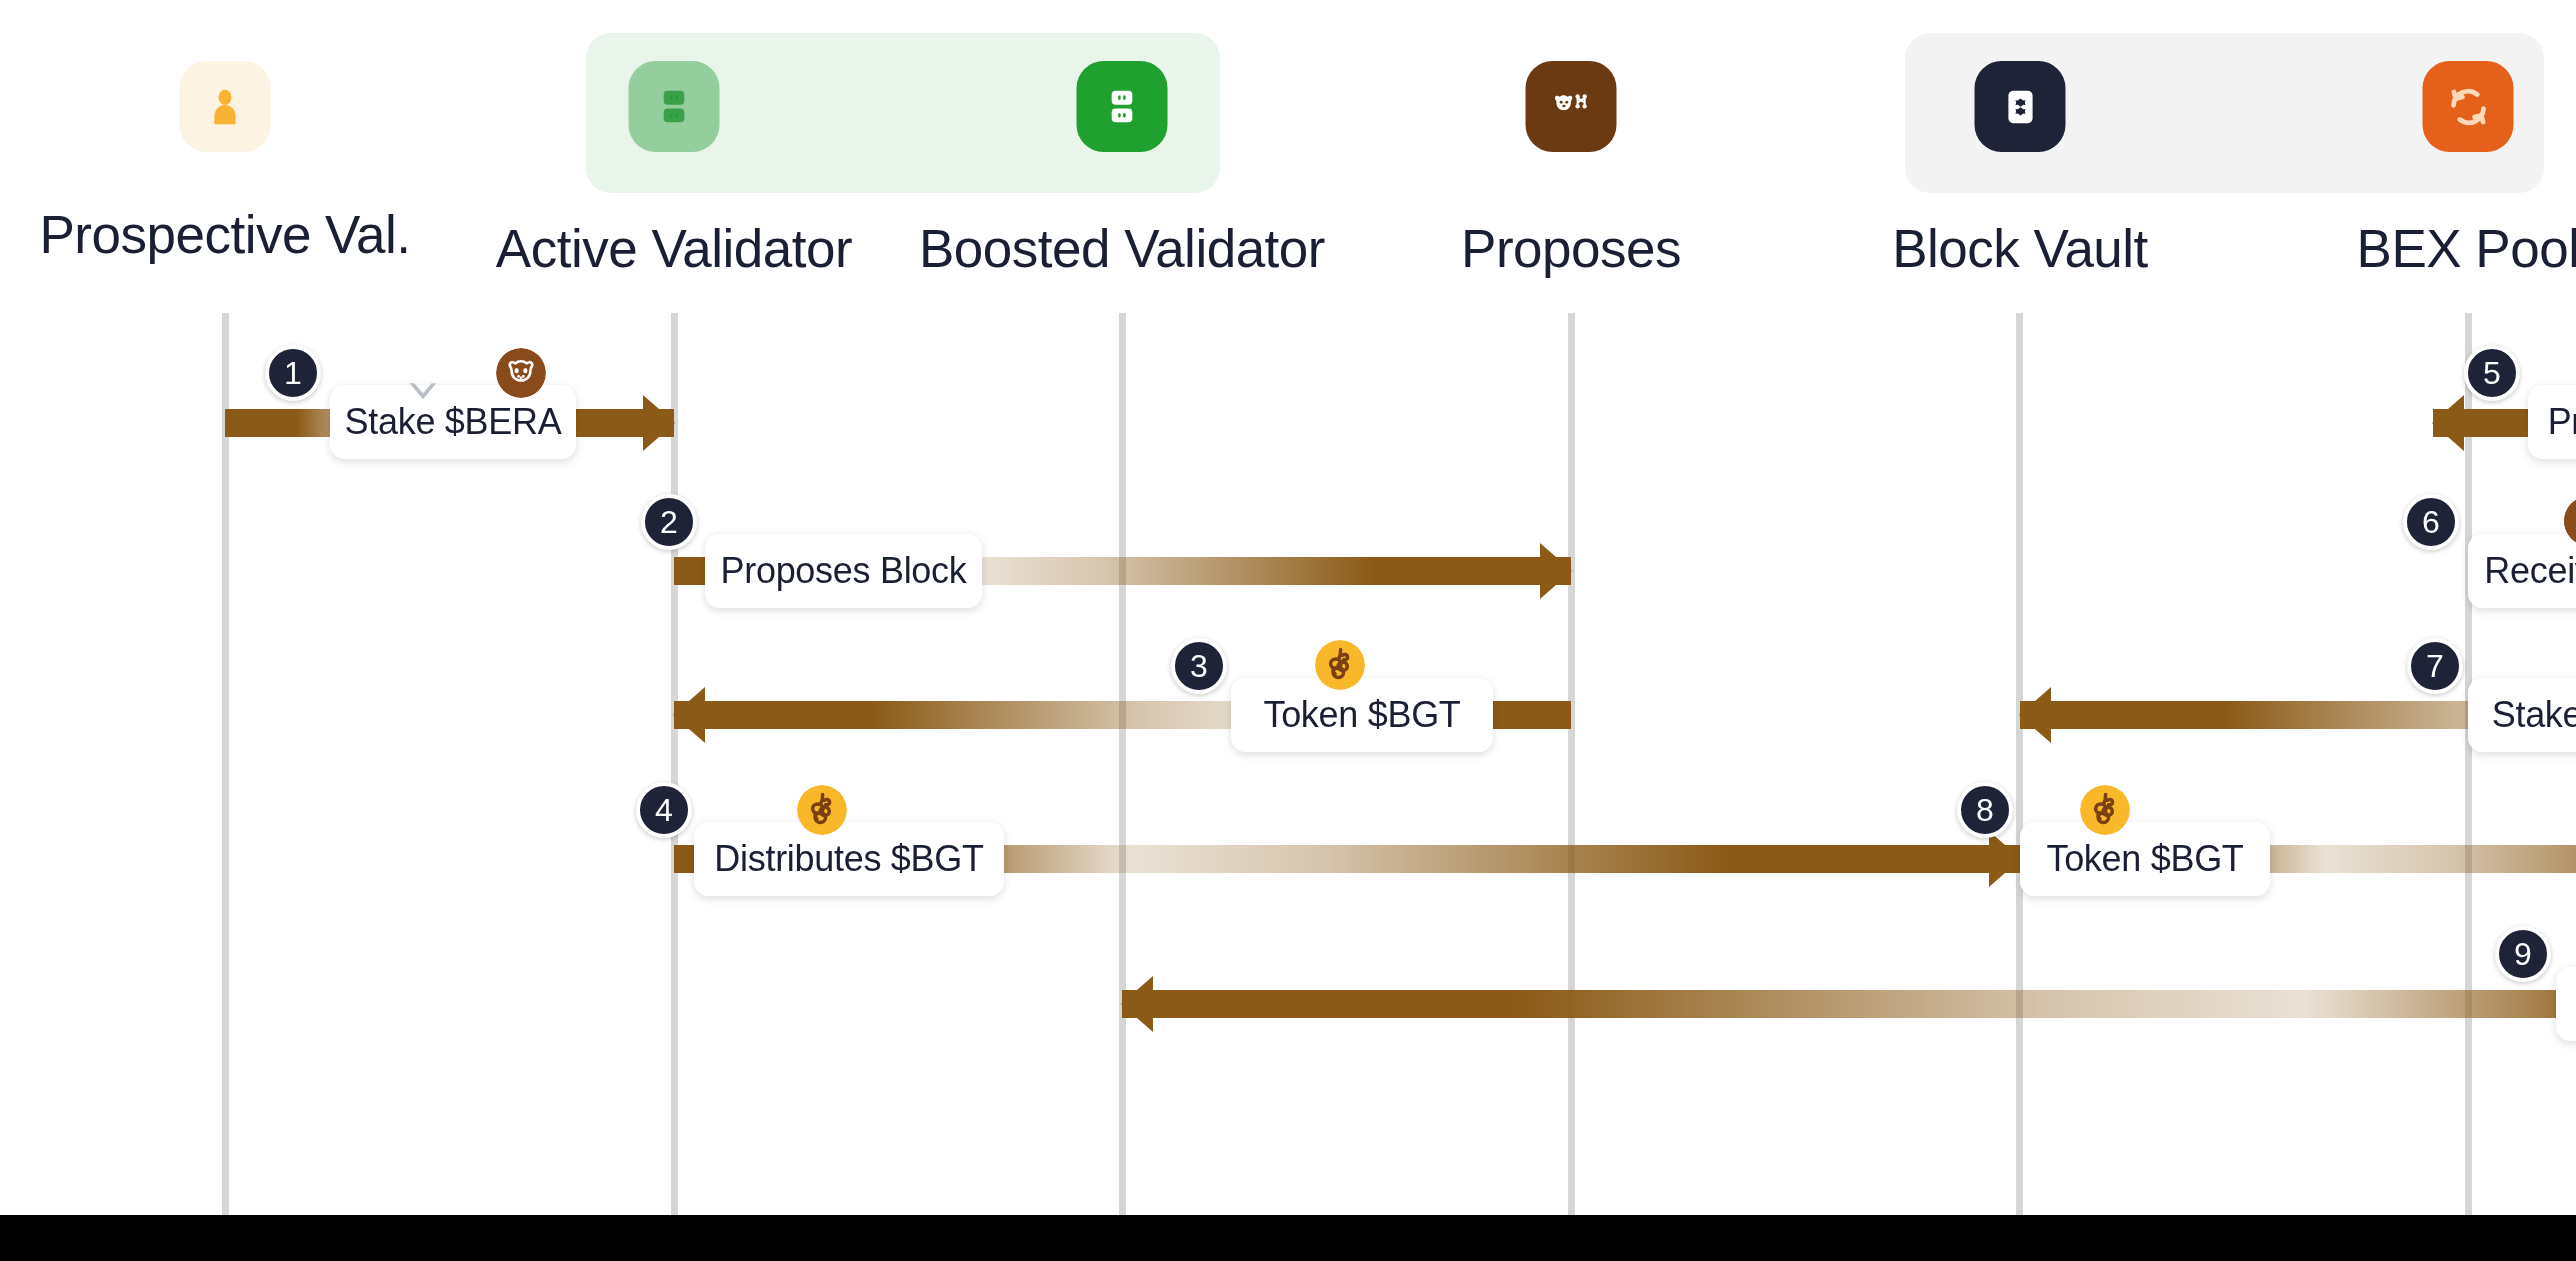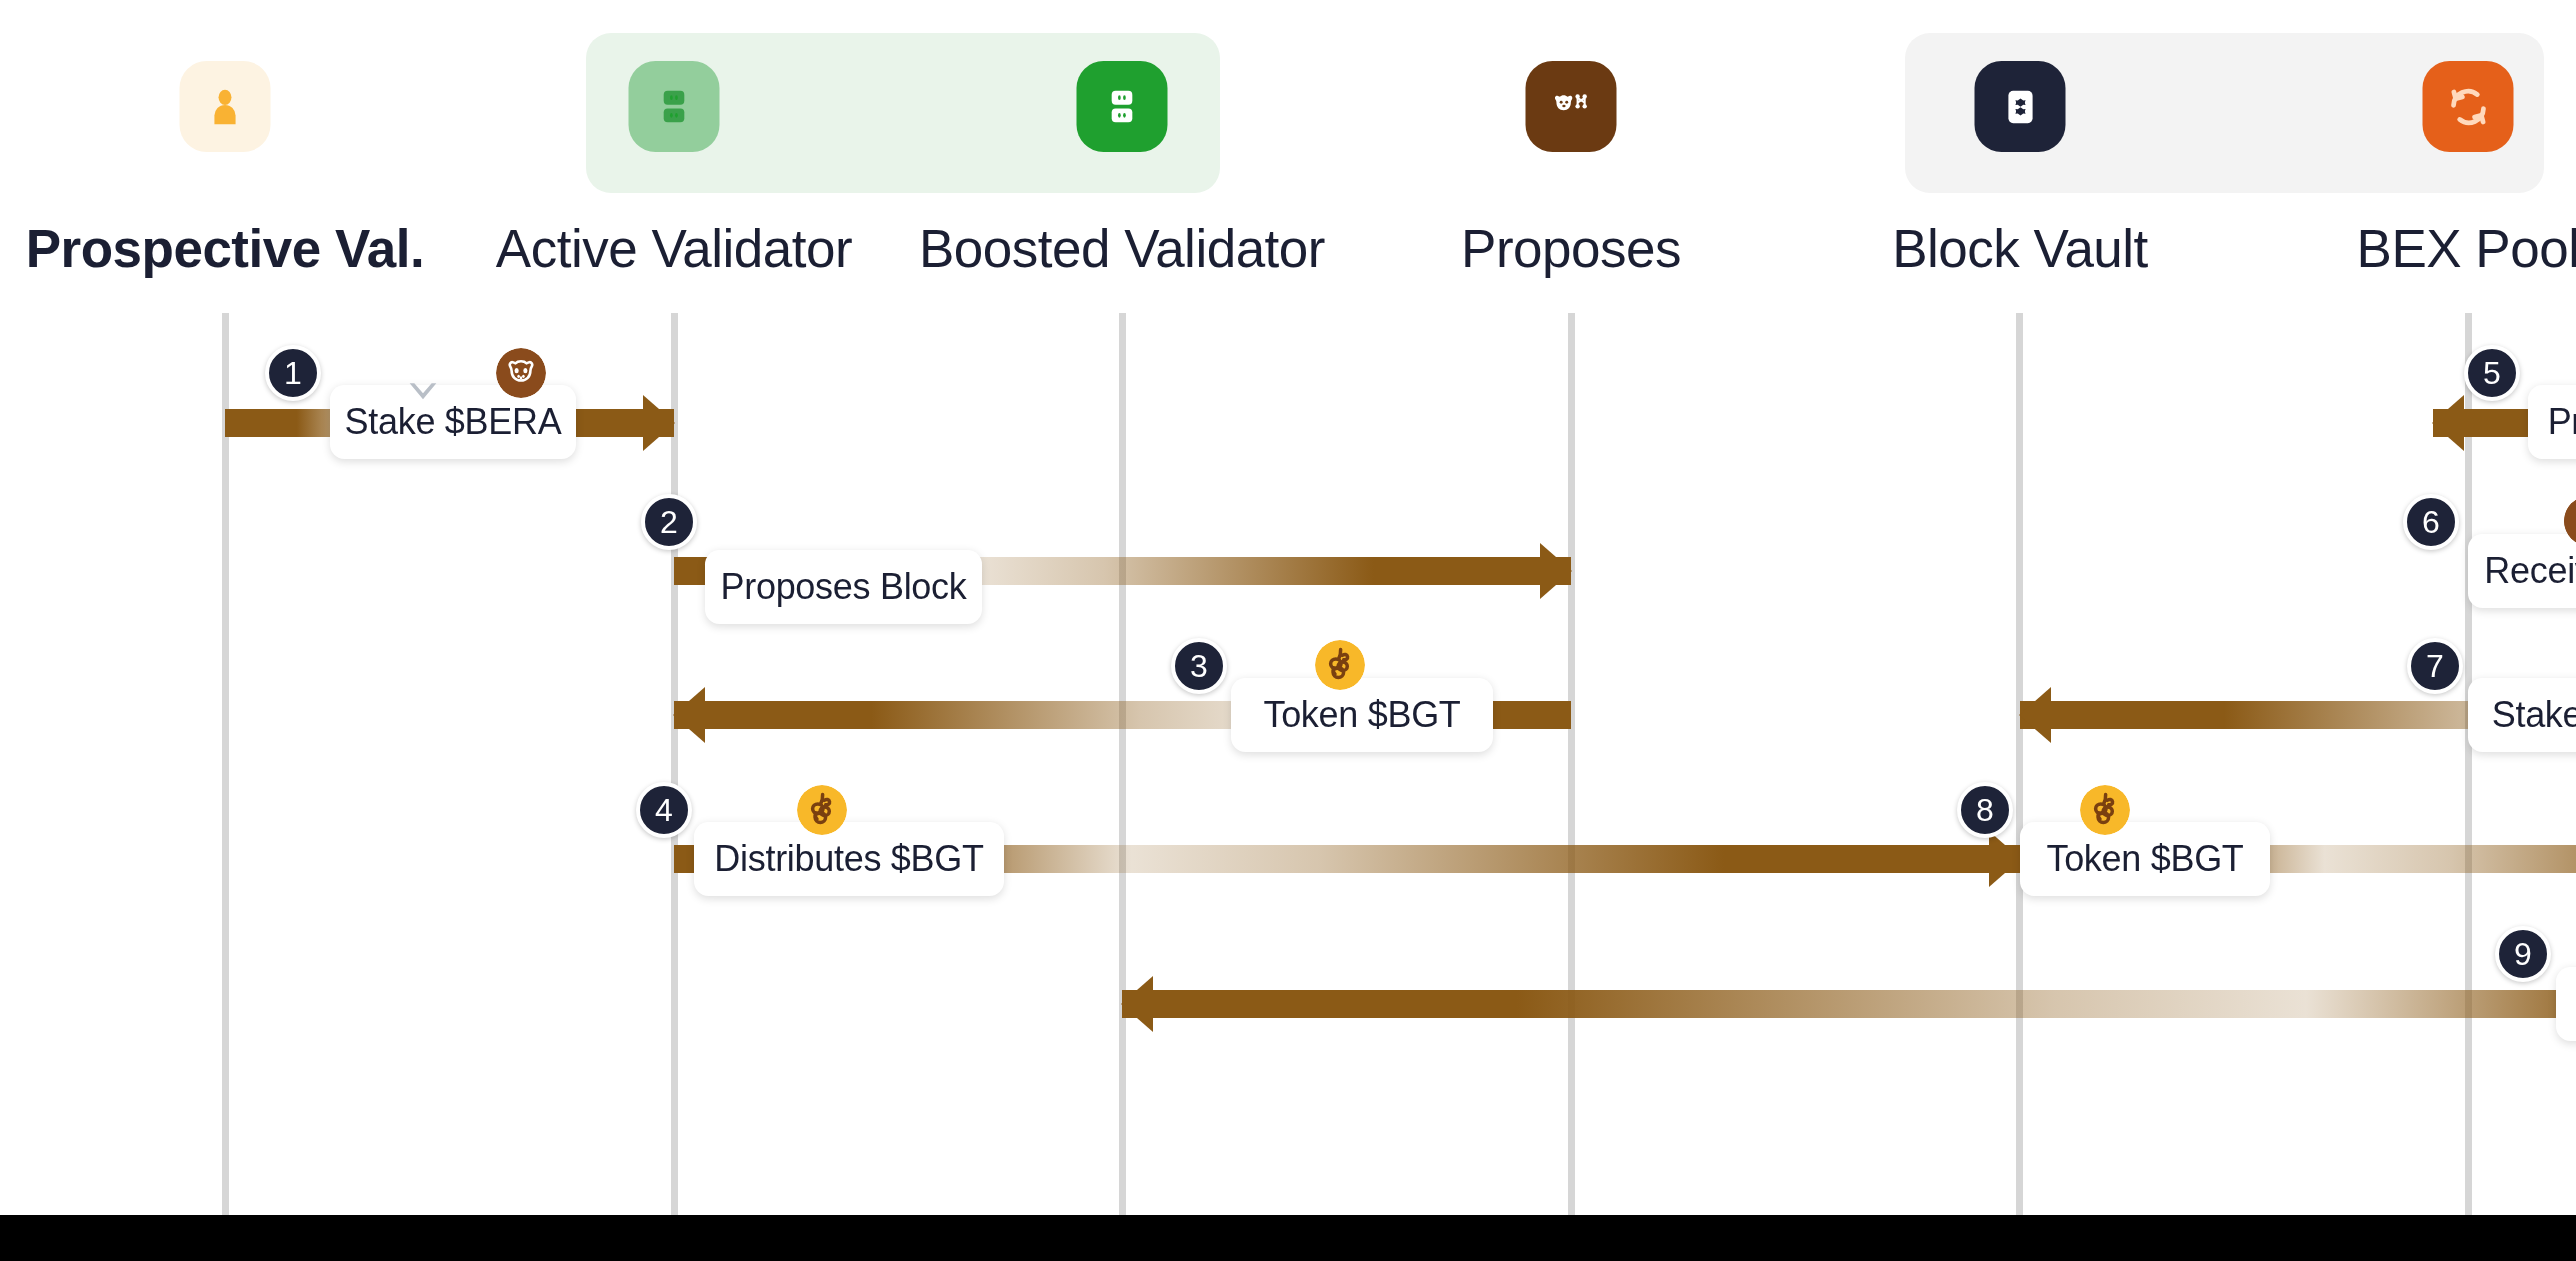--- a/index.html
+++ b/index.html
@@ -97,21 +97,21 @@
       <div class="lifeline" style="left: 2465px; top: 313px; height: 948px;"></div>
     </div>
   <div id="participants-layer">
       <div class="participant" style="left: 225px;">
         <div class="p-icon" style="top: 61px; background: rgb(253, 243, 226);">
           <svg width="47" height="47" viewBox="0 0 24 24">
             <ellipse cx="12" cy="7.3" rx="3.3" ry="3.9" fill="#f9b233"></ellipse>
             <path d="M6.6 21v-4.4a5.4 5.4 0 0 1 10.8 0V21z" fill="#f9b233"></path>
           </svg>
         </div>
-        <div class="p-label" style="top: 222px; font-weight: bold;">Prospective Val.</div>
+        <div class="p-label" style="top: 208px;">Prospective Val.</div>
       </div>
       <div class="participant" style="left: 674px;">
         <div class="p-icon" style="top: 61px; background: rgb(147, 206, 156);">
           <svg width="45" height="45" viewBox="0 0 24 24">
             <rect x="6.5" y="3.6" width="11" height="7.4" rx="2.1" fill="#3aa14a"></rect>
             <rect x="6.5" y="13" width="11" height="7.4" rx="2.1" fill="#3aa14a"></rect>
             <ellipse cx="10.6" cy="7.3" rx="0.72" ry="1.25" fill="#1fa02f"></ellipse>
             <ellipse cx="13.3" cy="7.3" rx="0.72" ry="1.25" fill="#1fa02f"></ellipse>
             <ellipse cx="10.6" cy="16.7" rx="0.72" ry="1.25" fill="#1fa02f"></ellipse>
             <ellipse cx="13.3" cy="16.7" rx="0.72" ry="1.25" fill="#1fa02f"></ellipse>
@@ -198,21 +198,21 @@
           <ellipse cx="12" cy="14.35" rx=".62" ry=".8" fill="#ffffff"></ellipse>
         </svg>
       </div>
       <div class="badge" style="left: 265px; top: 345px;">
         <span>1</span>
       </div>
       <div class="arrow right" style="left: 674px; top: 557px; width: 897px;">
         <div class="shaft" style="background: linear-gradient(to right, rgb(139, 90, 22) 0%, rgb(139, 90, 22) 16%, rgba(139, 90, 22, 0.18) 34%, rgba(139, 90, 22, 0.35) 48%, rgb(139, 90, 22) 78%, rgb(139, 90, 22) 100%);"></div>
         <div class="head"></div>
       </div>
-      <div class="msgbox" style="left: 705px; top: 550px; width: 277px; height: 74px;">
+      <div class="msgbox" style="left: 705px; top: 534px; width: 277px; height: 74px;">
         <span class="txt">Proposes Block</span>
       </div>
       <div class="badge" style="left: 641px; top: 494px;">
         <span>2</span>
       </div>
       <div class="arrow left" style="left: 674px; top: 701px; width: 897px;">
         <div class="shaft" style="background: linear-gradient(to left, rgb(139, 90, 22) 0%, rgb(139, 90, 22) 16%, rgba(139, 90, 22, 0.18) 34%, rgba(139, 90, 22, 0.35) 48%, rgb(139, 90, 22) 78%, rgb(139, 90, 22) 100%);"></div>
         <div class="head"></div>
       </div>
       <div class="msgbox" style="left: 1231px; top: 678px; width: 262px; height: 74px;">

